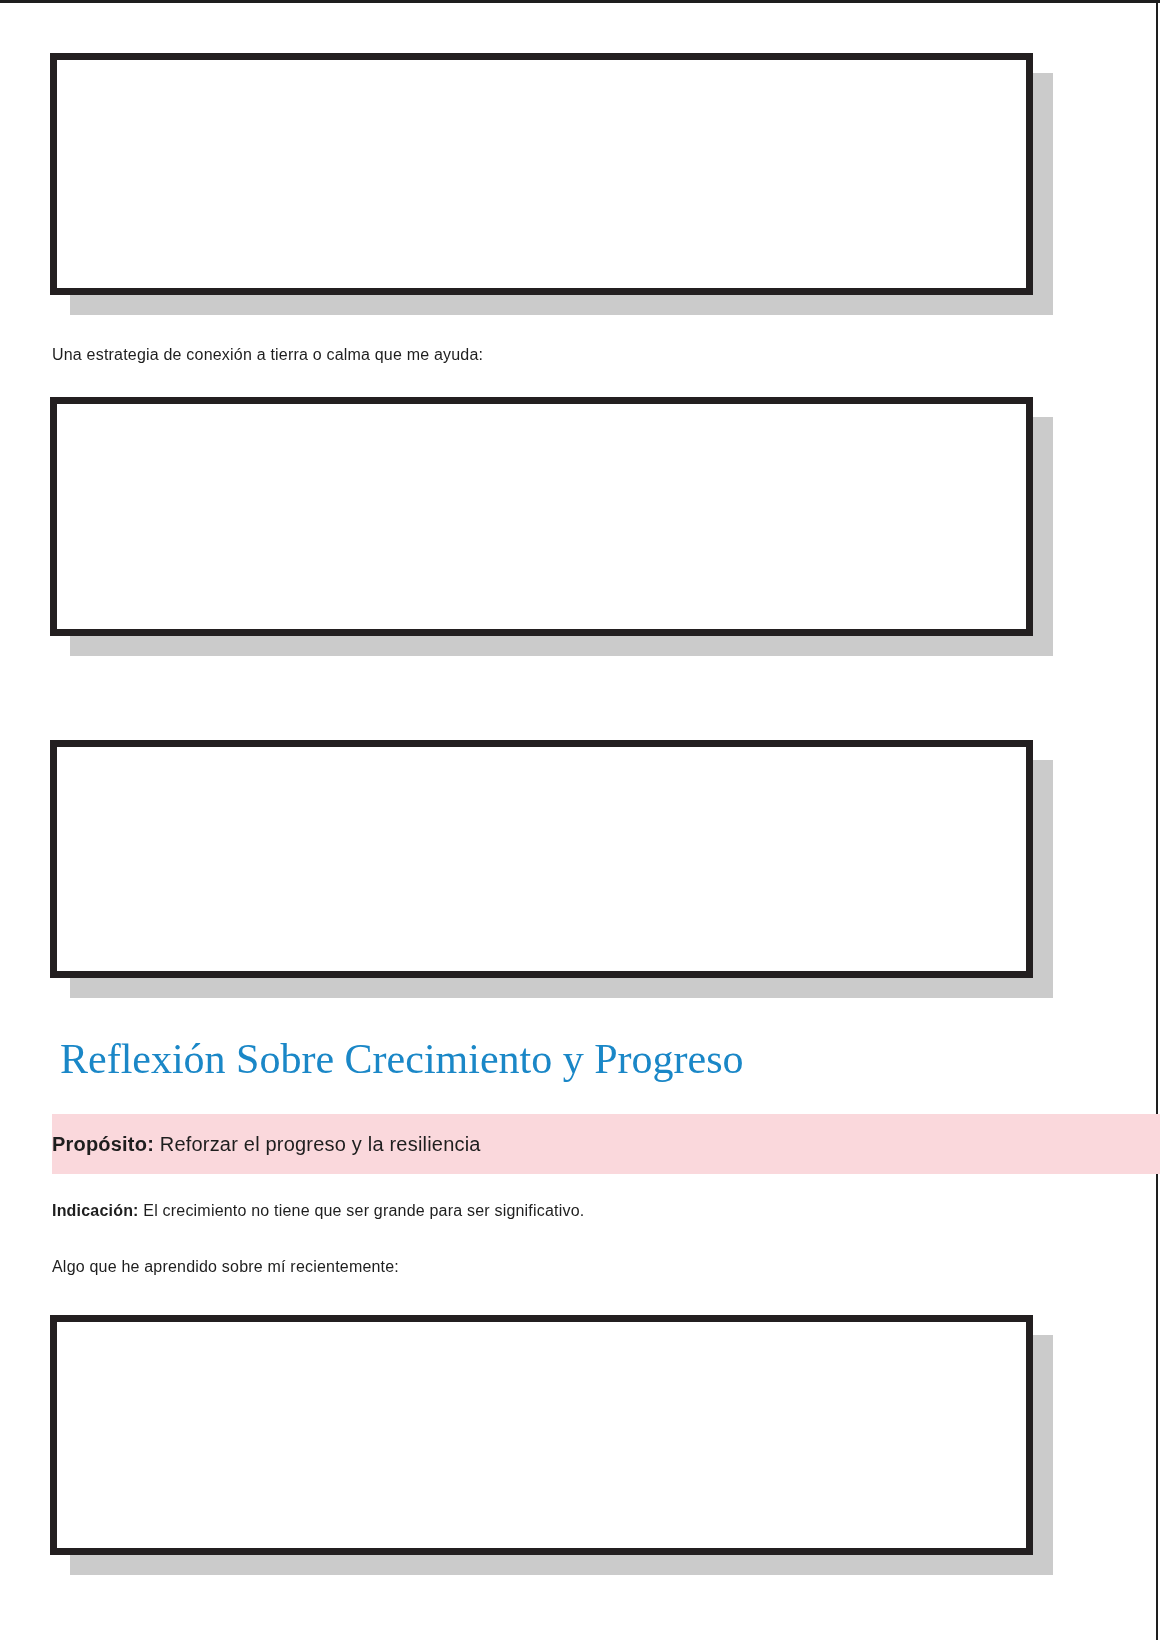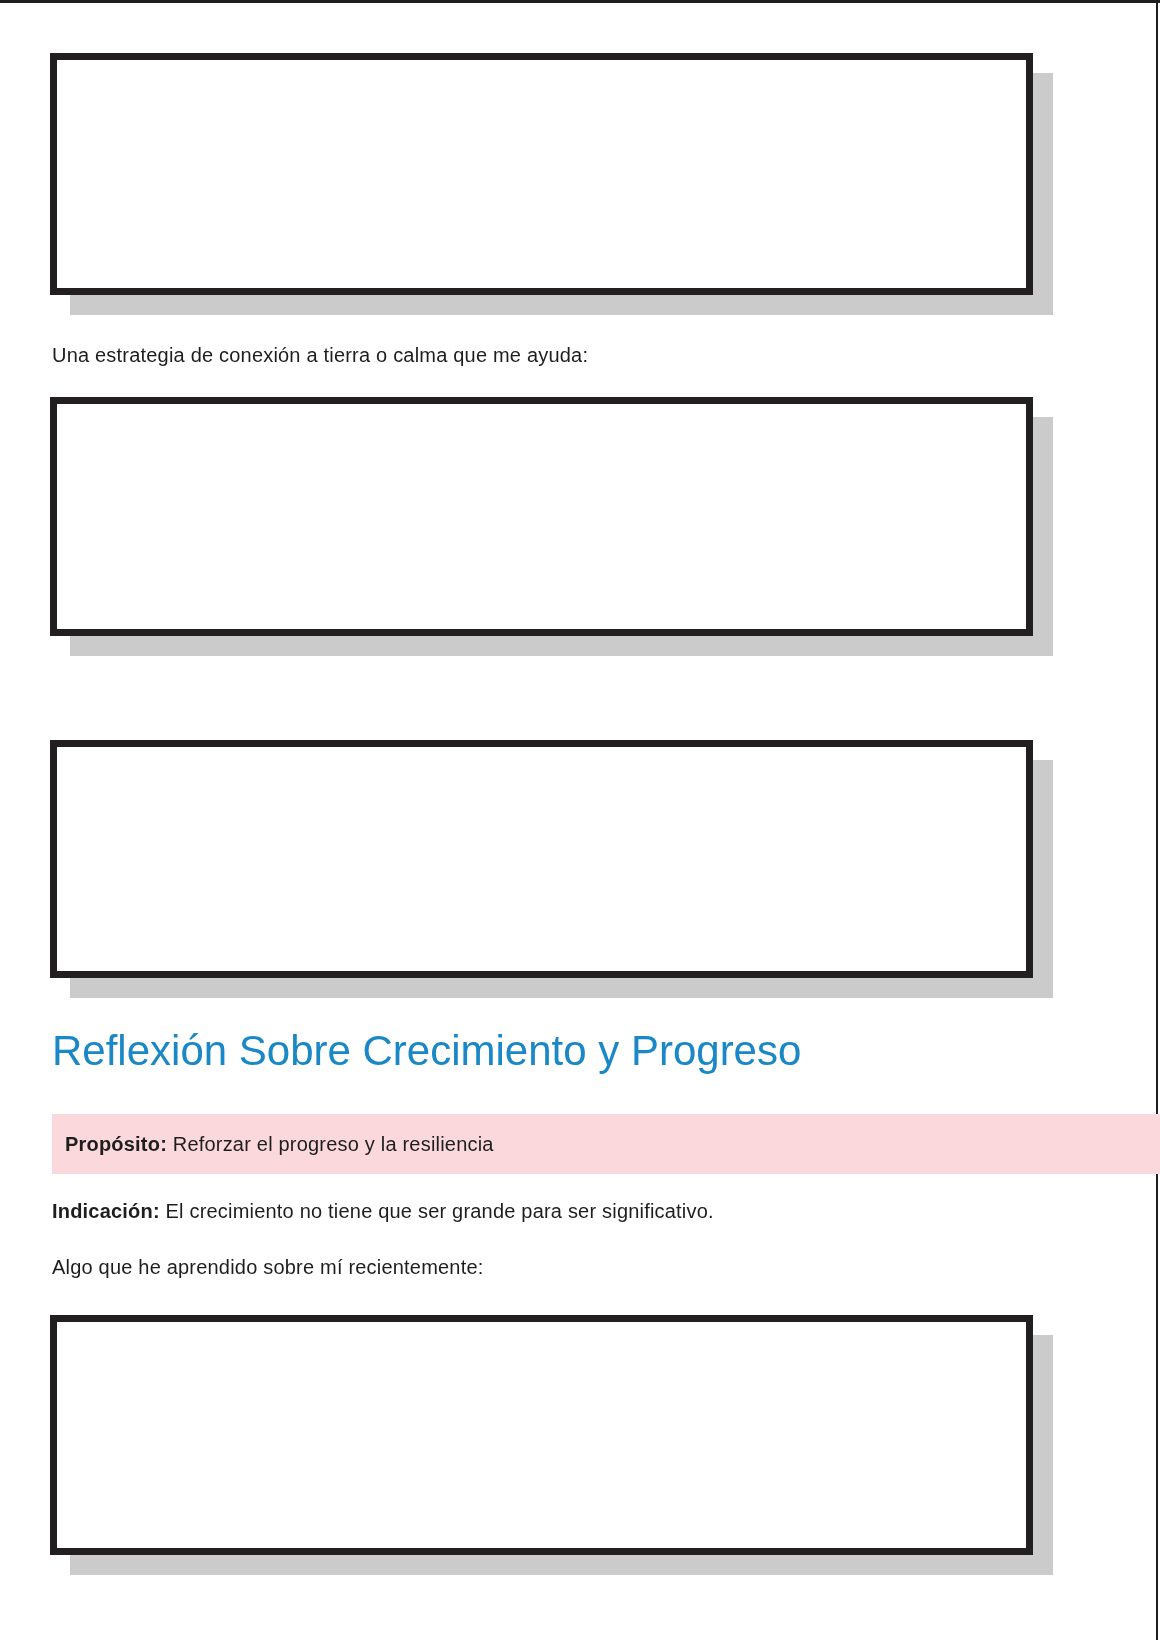--- a/index.html
+++ b/index.html
@@ -40,55 +40,55 @@
   }
   .box1 { top: 53px;   height: 242px; }
   .box2 { top: 397px;  height: 239px; }
   .box3 { top: 740px;  height: 238px; }
   .box4 { top: 1315px; height: 240px; }
 
   .prompt {
     position: absolute;
     left: 52px;
     margin: 0;
-    font-size: 20px;
+    font-size: 16px;
     line-height: 28px;
     letter-spacing: 0.2px;
     color: var(--text, #1e1e1e);
     white-space: nowrap;
   }
   .prompt b, .purpose-banner .bold {
     font-weight: 700;
   }
   .prompt1 { top: 341px; }
   .prompt2 { top: 684px; }
   .indication { top: 1197px; }
   .prompt3 { top: 1253px; }
 
   .section-heading {
     position: absolute;
     left: 52px;
     top: 1023px;
-    margin: 0;
+    margin: 8px;
     font-size: 42px;
     line-height: 56px;
     font-weight: 500;
     letter-spacing: 0px;
     color: var(--accent-blue, #1a87c7);
     white-space: nowrap;
+    font-family: Liberation Serif, serif;
   }
   .purpose-banner {
     position: absolute;
     left: 52px;
     top: 1114px;
     width: 1108px;
     height: 60px;
     box-sizing: border-box;
     background: var(--banner-pink, #fad8dc);
-    padding-left: 13px;
     line-height: 60px;
     font-size: 20px;
     letter-spacing: 0.2px;
     white-space: nowrap;
     color: var(--text, #1e1e1e);
   }
 </style>
 </head>
 <body>
 

